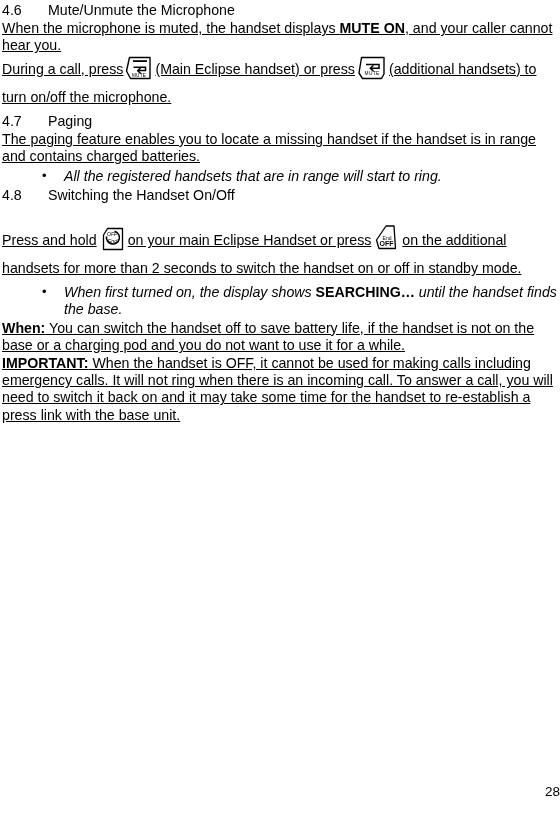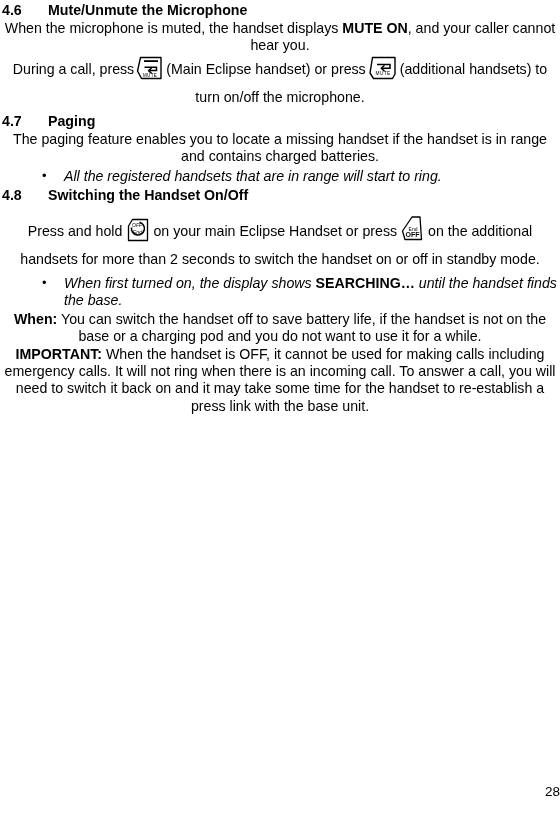--- a/index.html
+++ b/index.html
@@ -21,37 +21,38 @@
     height: 814px;
     box-sizing: border-box;
     padding: 2px 0 0 0;
   }
   .content {
     padding: 0 2px 0 2px;
   }
 
   
   .heading {
-    font-weight: bold;
+    font-weight: normal;
     font-size: 14.2px;
     line-height: 17px;
     margin: 0 0 1px 0;
     white-space: nowrap;
   }
   .heading .num {
     display: inline-block;
     width: 46px;
   }
 
   
   .para {
     font-size: 14.2px;
     line-height: 17.4px;
     margin: 0;
-    text-align: center;
+    text-align: left;
+    text-decoration: underline;
   }
   .para.loose {
     line-height: 28px;
   }
   b, .b { font-weight: bold; }
 
   
   .numitem {
     font-size: 14.2px;
     line-height: 22px;
@@ -138,21 +139,21 @@
     <p class="para">The paging feature enables you to locate a missing handset if the handset is in range and contains charged batteries.</p>
 
 
     <p class="bullet"><span class="dot">•</span><span>All the registered handsets that are in range will start to ring.</span></p>
 
 
     <div class="heading" style="margin-top:2px">
       <span class="num">4.8</span><span>Switching the Handset On/Off</span>
     </div>
 
-    <p class="para loose" style="margin-top:11px"><span>Press and hold</span><span class="keyicon"><svg width="27" height="26" viewBox="0 0 27 26">
+    <p class="para loose" style="margin-top:20px"><span>Press and hold</span><span class="keyicon"><svg width="27" height="26" viewBox="0 0 27 26">
             <path d="M8.5 2.5 L23.5 2.5 L23.5 23.5 L4.5 23.5 L4.5 9 Z" fill="#ffffff" stroke="#000000" stroke-width="1.3" stroke-linejoin="round"></path>
             <path d="M7.5 10.5 A6.5 6.5 0 1 0 15.5 5.2" fill="none" stroke="#000000" stroke-width="1.6"></path>
             <text x="13" y="10.3" font-family="'Liberation Sans', sans-serif" font-size="5" text-anchor="middle" fill="#000000" font-style="italic">OFF</text>
             <text x="13.5" y="16.6" font-family="'Liberation Sans', sans-serif" font-size="5.4" text-anchor="middle" fill="#000000" font-style="italic">End</text>
           </svg></span><span>on your main Eclipse Handset or press</span><span class="keyicon"><svg width="27" height="28" viewBox="0 0 27 28">
             <path d="M13 2 L21 2 L22.5 24.5 L6 24.5 L3.5 16 Z" fill="#ffffff" stroke="#000000" stroke-width="1.3" stroke-linejoin="round"></path>
             <text x="14" y="15.5" font-family="'Liberation Sans', sans-serif" font-size="5" text-anchor="middle" fill="#000000">End</text>
             <text x="13.5" y="22" font-family="'Liberation Sans', sans-serif" font-size="7" text-anchor="middle" fill="#000000" font-weight="bold">OFF</text>
           </svg></span><span>on the additional handsets for more than 2 seconds to switch the handset on or off in standby mode.</span></p>
 

